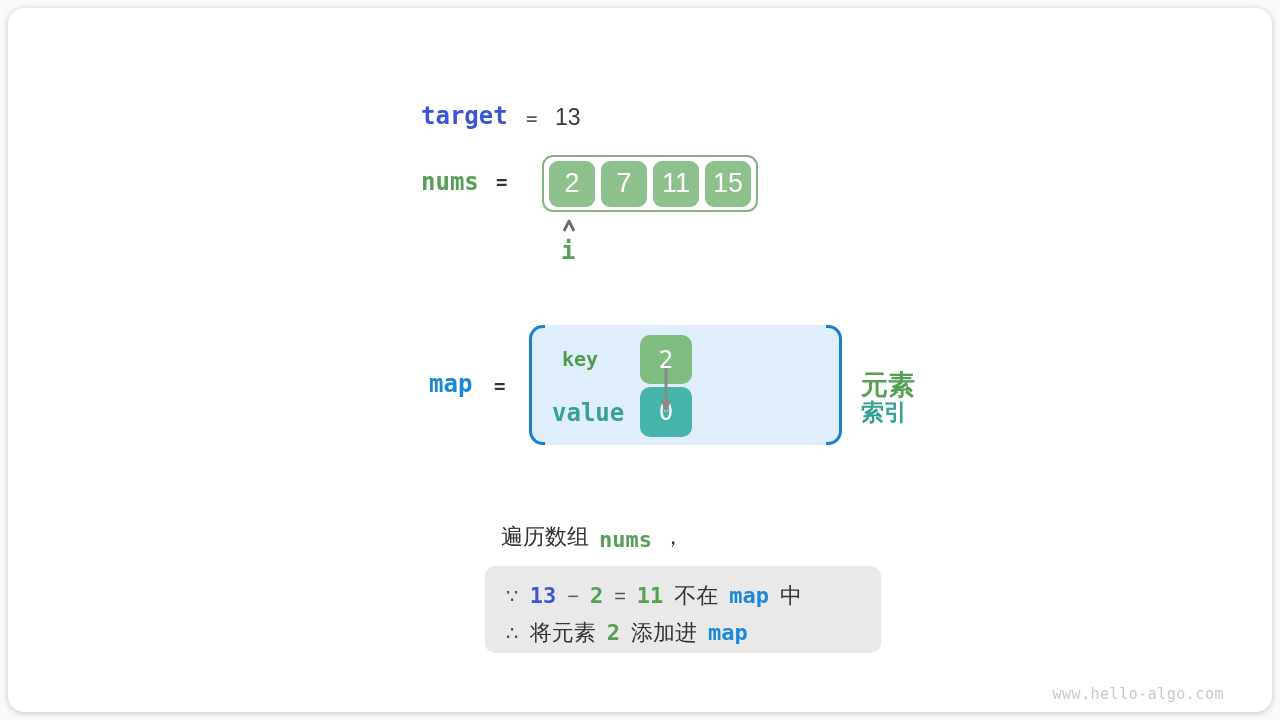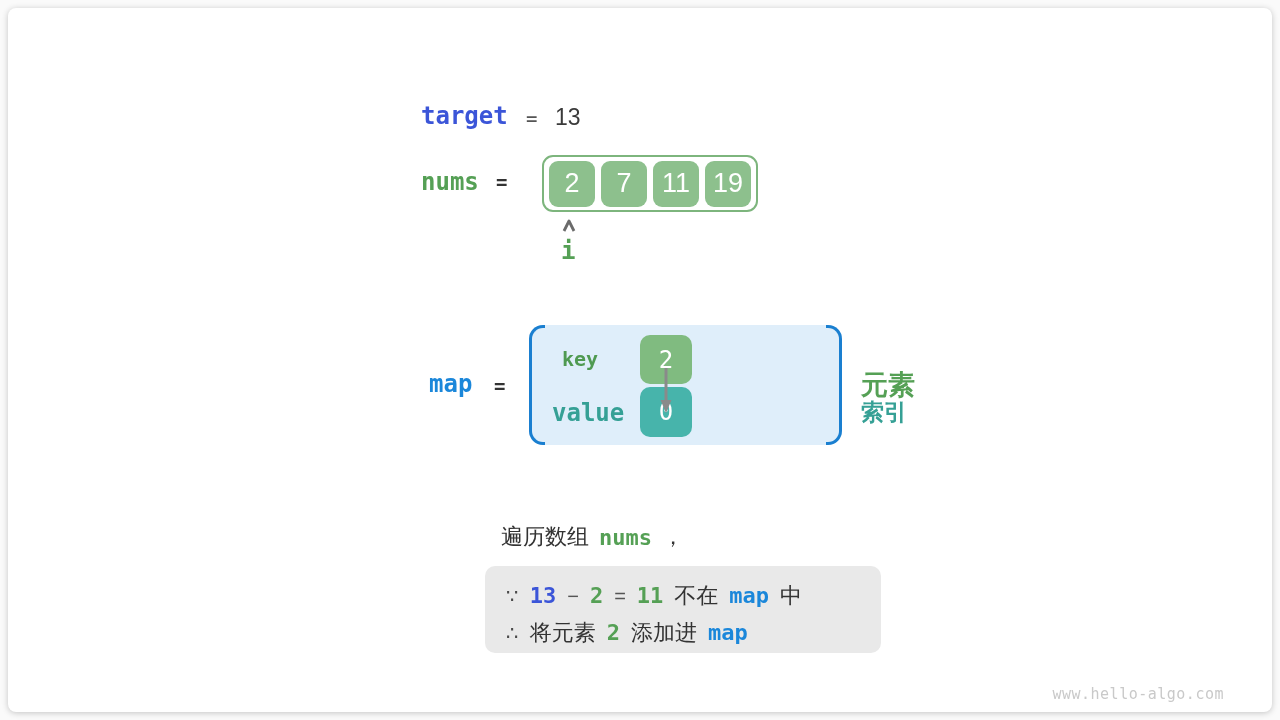--- a/index.html
+++ b/index.html
@@ -15,21 +15,21 @@
     --note-gray:#e9e9e9;
     --ink:#333333;
     --ink-soft:#4a4a4a;
   }
   *{margin:0;padding:0;box-sizing:border-box;}
   html,body{width:1280px;height:720px;overflow:hidden;background:#fafafa;}
   body{font-family:"Liberation Sans","DejaVu Sans",sans-serif;}
   .canvas{position:relative;width:1280px;height:720px;}
   .card{
     position:absolute;left:8px;top:8px;right:8px;bottom:8px;
-    background:#ffffff;border-radius:8px;
+    background:#ffffff;border-radius:16px;
     box-shadow:0 1px 6px rgba(0,0,0,0.22);
     padding-left:16px;
   }
   .abs{position:absolute;}
   .mono{font-family:"DejaVu Sans Mono","Liberation Mono",monospace;}
   .mono-bold{font-family:"DejaVu Sans Mono","Liberation Mono",monospace;font-weight:bold;}
 
   
   .target-label{left:413px;top:94px;font-size:24px;color:var(--royal-blue);}
   .target-equals{left:518px;top:99px;font-size:19px;color:#555;}
@@ -64,21 +64,21 @@
     background:var(--keybox-green);color:#fff;font-size:24px;
     display:flex;align-items:center;justify-content:center;}
   .value-box{position:absolute;left:111px;top:62px;width:52px;height:50px;border-radius:10px;
     background:var(--valuebox-teal);color:#fff;font-size:24px;
     display:flex;align-items:center;justify-content:center;}
   .kv-arrow{position:absolute;left:129px;top:41px;z-index:2;}
   .legend-element{left:853px;top:339px;font-size:27px;font-weight:bold;color:var(--green);margin-top:20px;}
   .legend-index{left:853px;top:389px;font-size:23px;font-weight:bold;color:var(--teal);}
 
   
-  .caption{left:493px;top:514px;display:flex;align-items:center;gap:10px;font-size:22px;color:var(--ink);}
+  .caption{left:493px;top:514px;display:flex;align-items:flex-end;gap:10px;font-size:22px;color:var(--ink);}
   .caption .code{font-size:22px;color:var(--green);}
 
   
   .note-box{
     left:477px;top:558px;width:396px;height:87px;
     background:var(--note-gray);border-radius:10px;
     padding:13px 0 0 21px;display:flex;flex-direction:column;gap:3px;
   }
   .note-line{display:flex;align-items:baseline;gap:11px;font-size:22px;color:var(--ink);line-height:34px;white-space:nowrap;}
   .sym{color:var(--ink-soft);font-size:20px;}
@@ -99,21 +99,21 @@
     <span class="abs mono-bold target-label">target</span>
     <span class="abs mono target-equals">=</span>
     <span class="abs target-value">13</span>
 
     <span class="abs mono-bold nums-label">nums</span>
     <span class="abs mono nums-equals">=</span>
     <div class="abs array-box">
       <div class="array-cell">2</div>
       <div class="array-cell">7</div>
       <div class="array-cell">11</div>
-      <div class="array-cell">19</div>
+      <div class="array-cell">15</div>
     </div>
     <span class="abs caret-icon">
       <svg width="18" height="15" viewBox="0 0 18 15">
           <path d="M4 13 L9 3 L14 13" fill="none" stroke="#6b6b6b" stroke-width="2.8" stroke-linejoin="round"></path>
         </svg>
     </span>
     <span class="abs mono-bold i-label">i</span>
 
     <span class="abs mono-bold map-label">map</span>
     <span class="abs mono map-equals">=</span>

